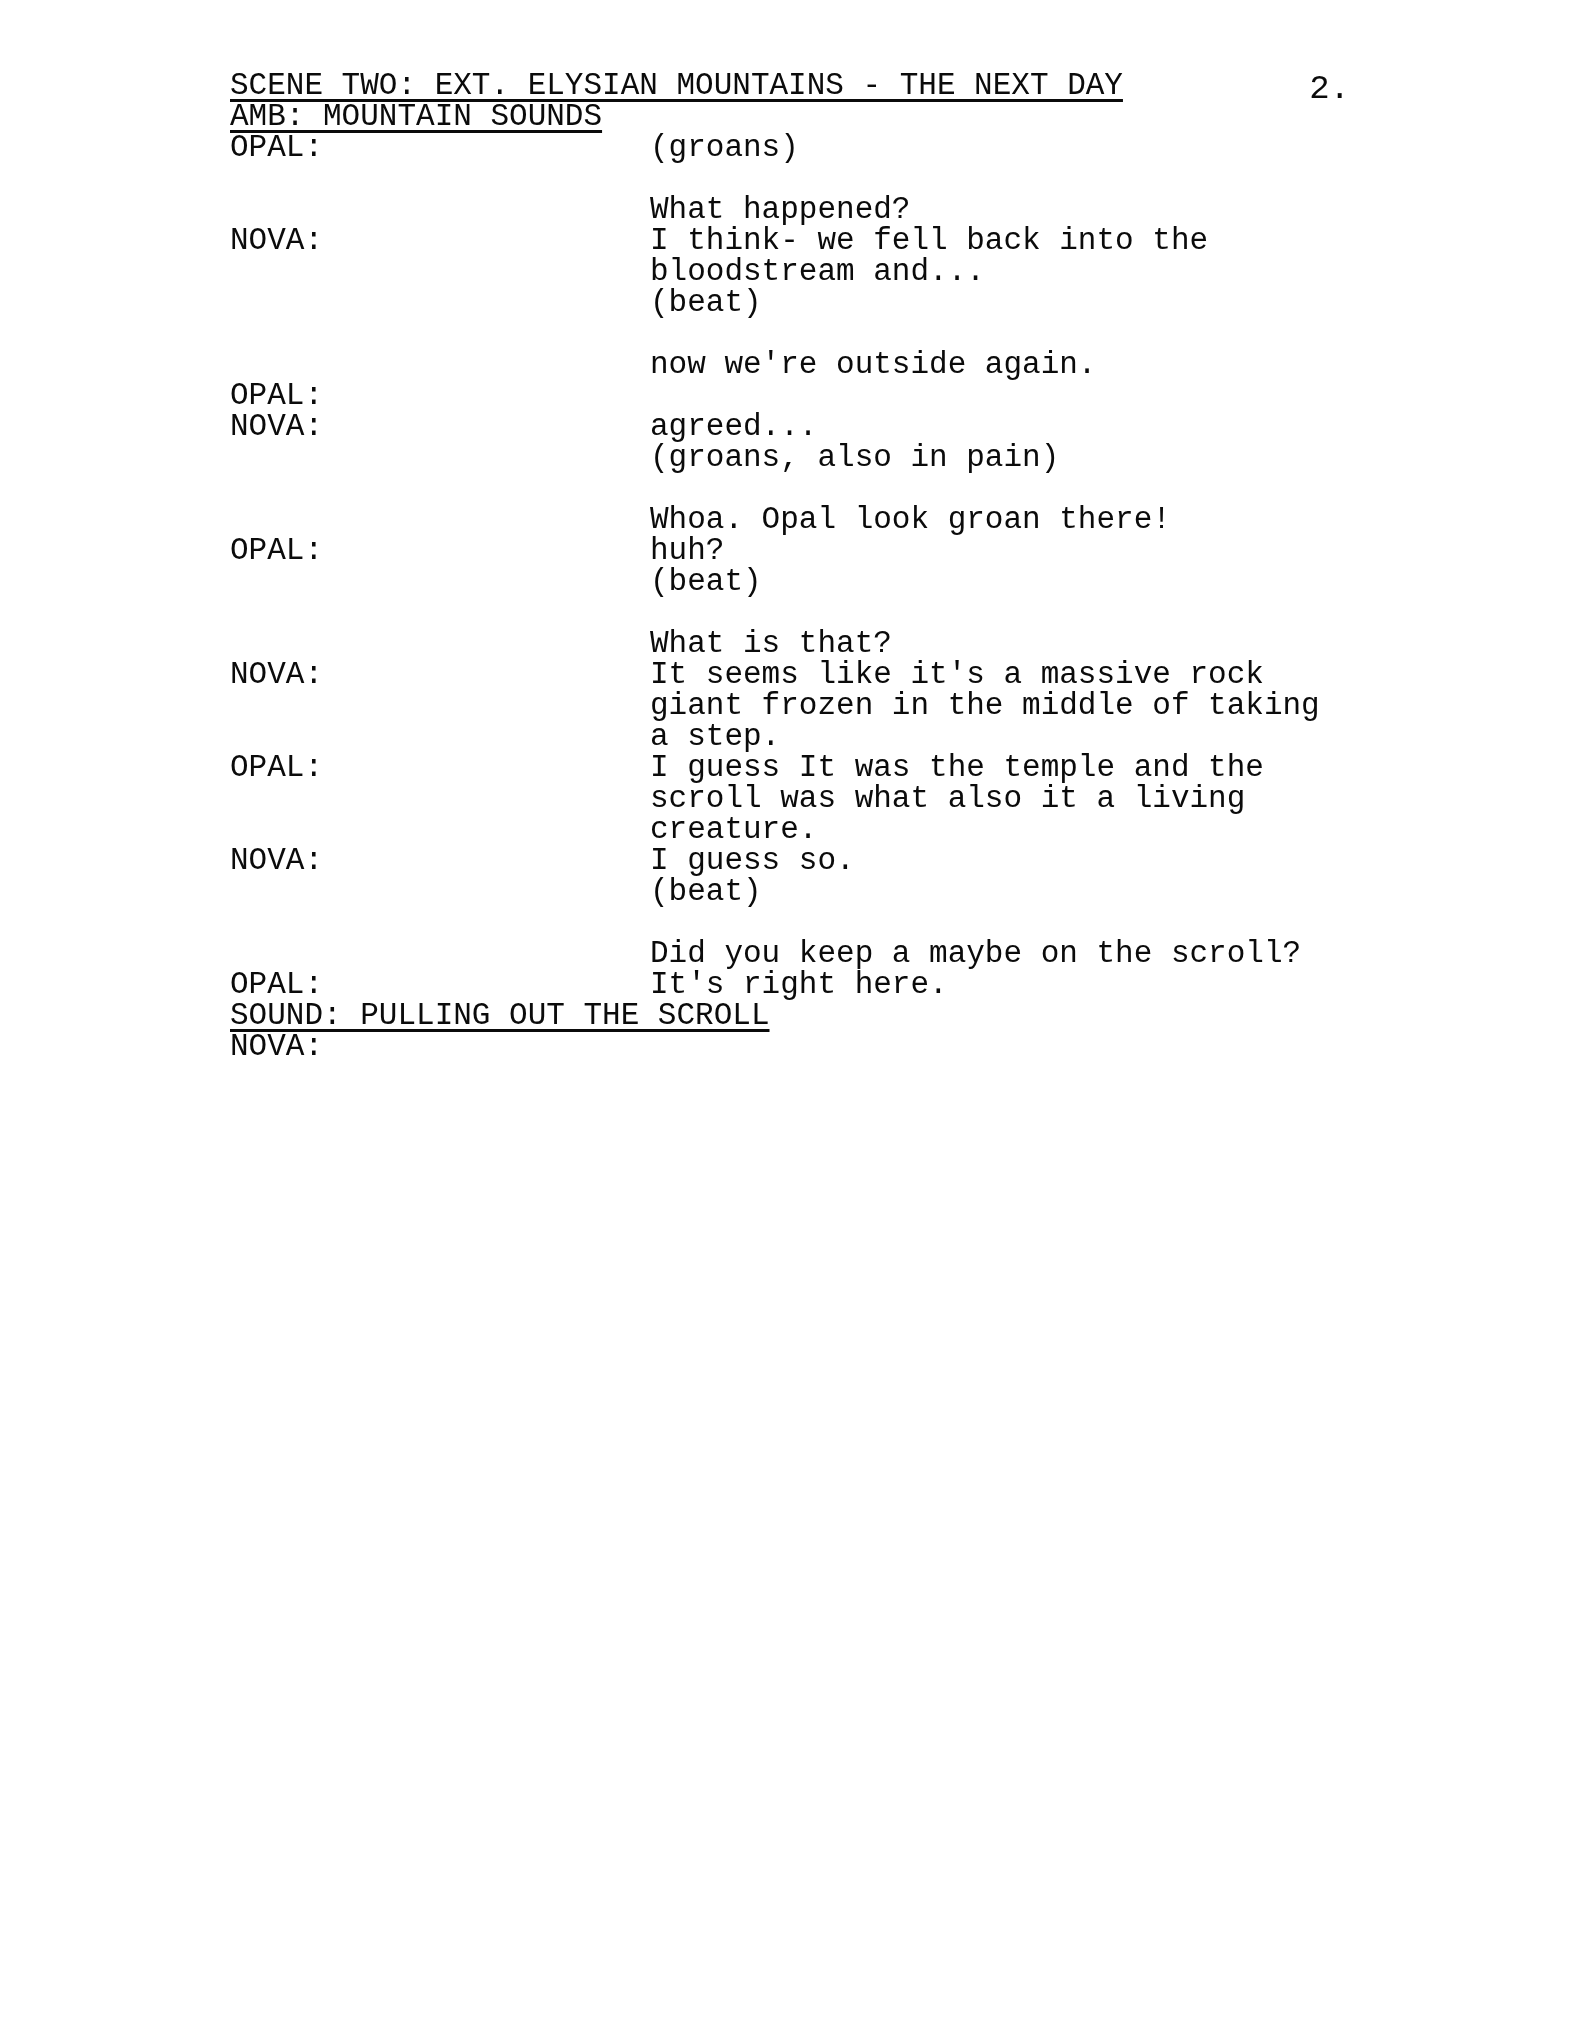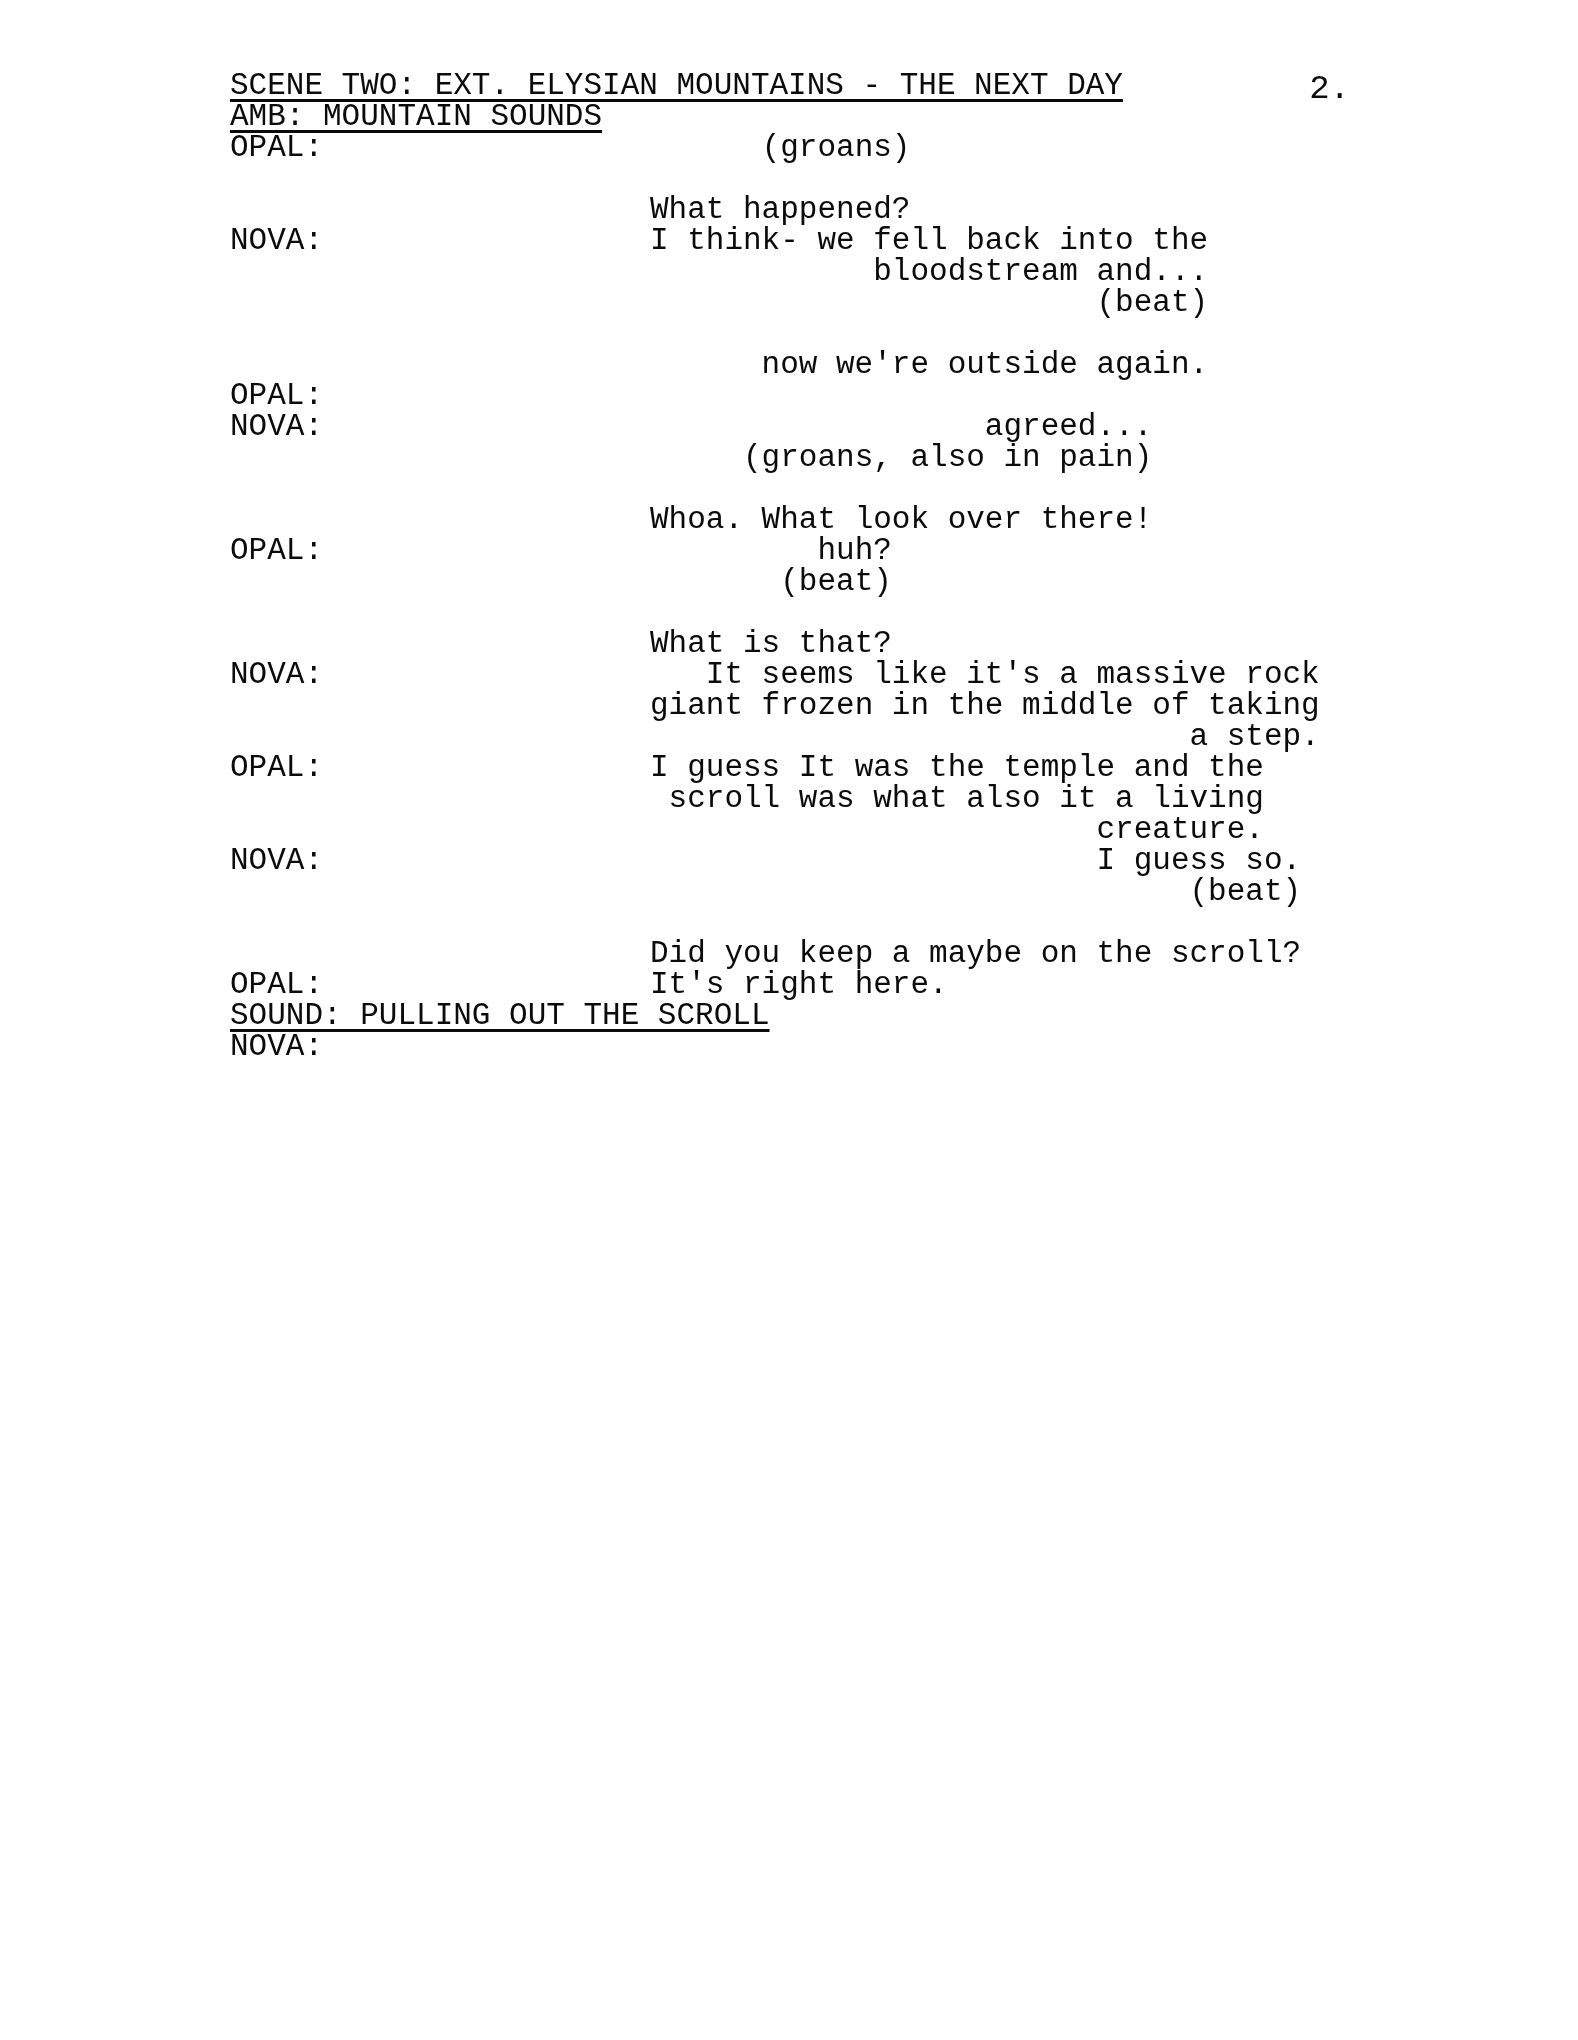--- a/index.html
+++ b/index.html
@@ -41,21 +41,20 @@
     display: flex;
     align-items: flex-start;
   }
   .cue .char {
     flex: 0 0 420px;
     width: 420px;
     white-space: pre;
   }
   .cue .text {
     white-space: pre;
-    text-align: right;
   }
 </style>
 </head>
 <body>
 
 <div class="page">
 
   <div class="page-number">2.</div>
 
   <div class="scene-heading">
@@ -84,21 +83,21 @@
 
   <div class="cue">
     <div class="char">OPAL:</div>
   </div>
 
   <div class="cue">
     <div class="char">NOVA:</div>
     <div class="text">agreed...
 (groans, also in pain)
 
-Whoa. What look over there!</div>
+Whoa. Opal look groan there!</div>
   </div>
 
   <div class="cue">
     <div class="char">OPAL:</div>
     <div class="text">huh?
 (beat)
 
 What is that?</div>
   </div>
 

